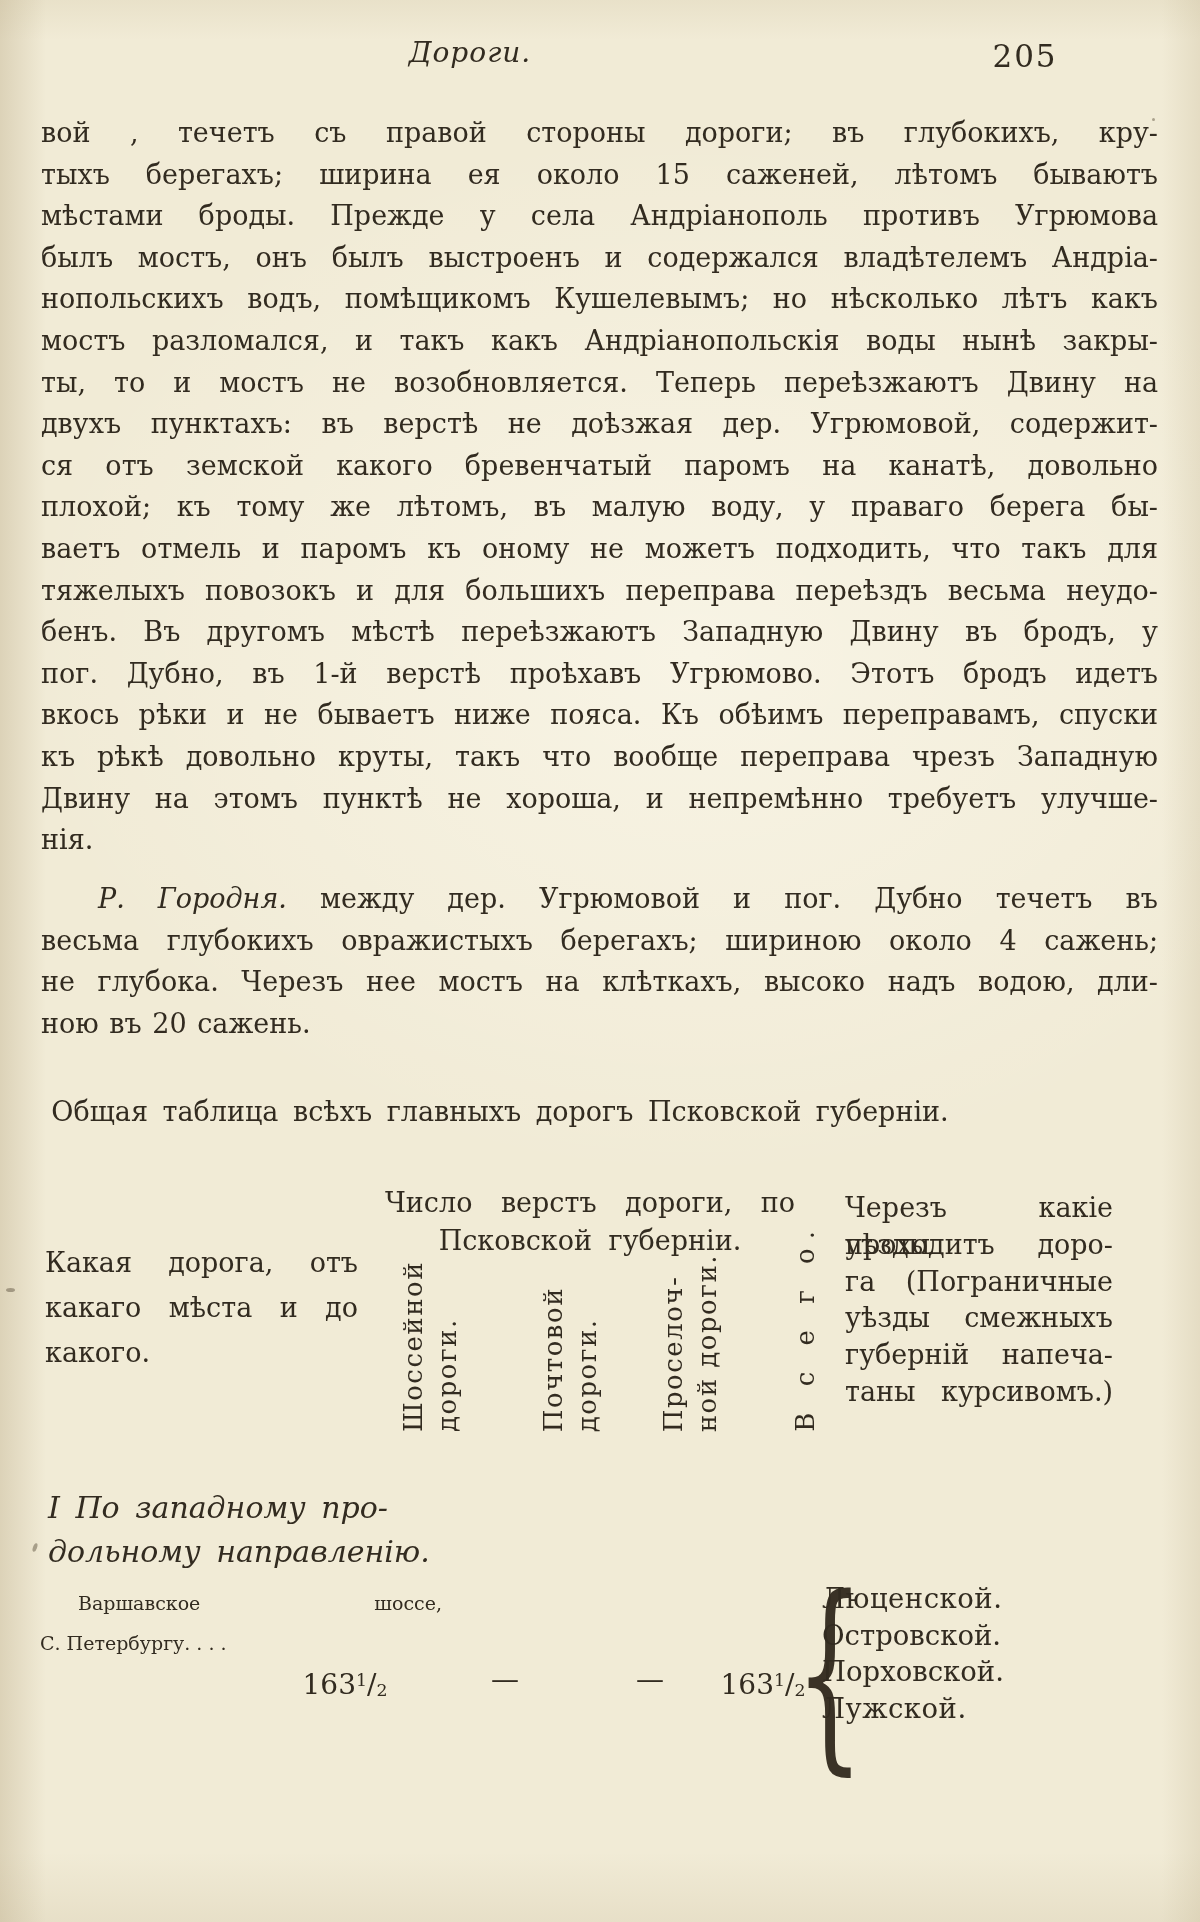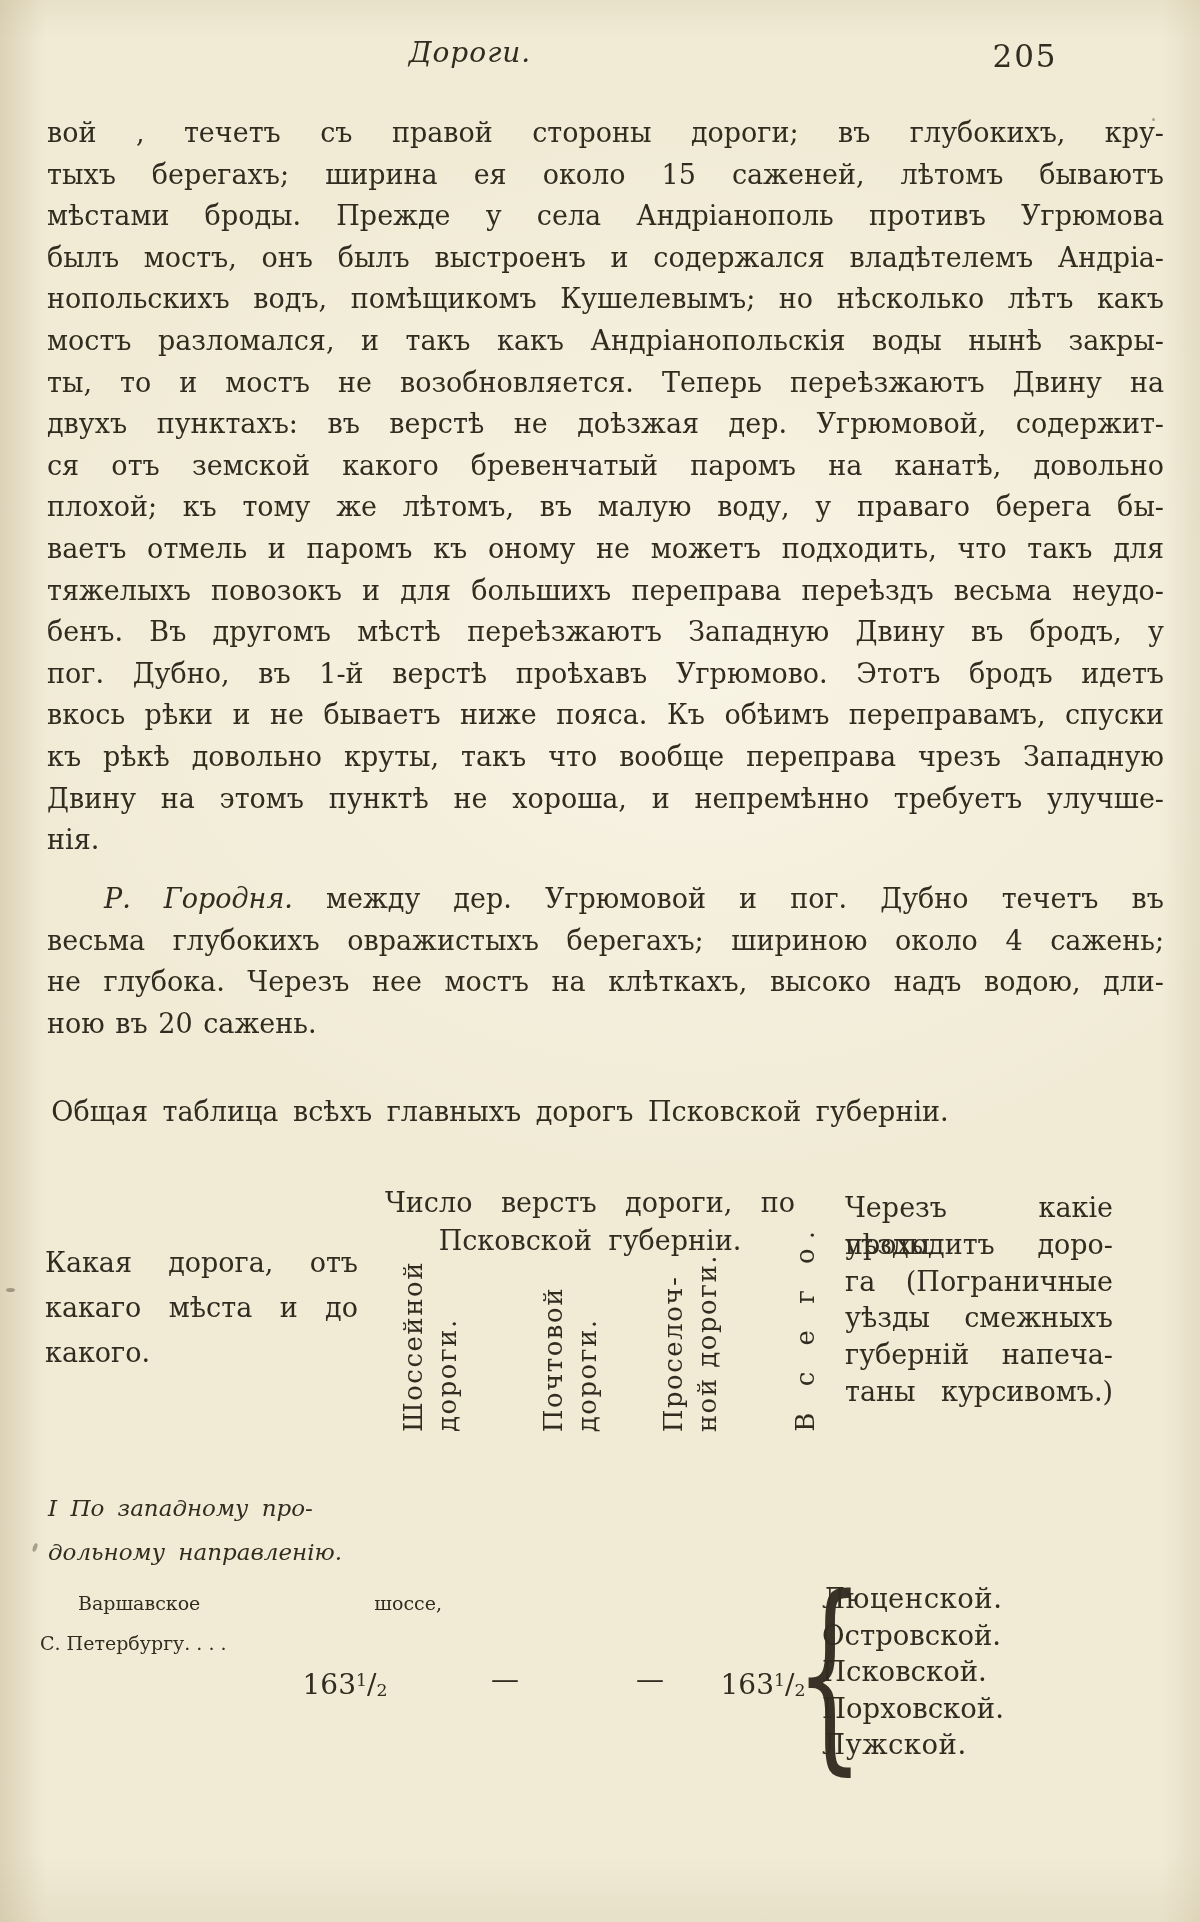--- a/index.html
+++ b/index.html
@@ -18,21 +18,21 @@
     overflow:hidden;
   }
   .running-title{
     position:absolute;left:0;top:36px;width:940px;
     text-align:center;font-style:italic;font-size:28px;letter-spacing:1px;
   }
   .page-number{
     position:absolute;top:38px;left:985px;width:80px;
     font-size:31px;text-align:center;letter-spacing:2px;
   }
-  .para{position:absolute;left:41px;width:1117px;font-size:27px;margin-left:6px;}
+  .para{position:absolute;left:41px;width:1117px;font-size:27px;}
   .para .tline{
     height:41.6px;line-height:41.6px;white-space:nowrap;
     text-align:justify;text-align-last:justify;word-spacing:2px;
   }
   .para .tline-last{text-align:left;text-align-last:left;}
   #para1{top:112px;}
   #para2{top:878px;}
   #para2 .tline:first-child{padding-left:57px;}
   .lead-italic{font-style:italic;}
   .table-heading{
@@ -60,21 +60,21 @@
   }
   .vlabel .vline{width:34px;}
   .vlabel-total{letter-spacing:9px;}
   .col-uyezd-header{
     position:absolute;left:845px;top:1190px;width:268px;font-size:27px;
   }
   .col-uyezd-header .tline{height:36.8px;line-height:36.8px;text-align:justify;text-align-last:justify;}
   
   .section-heading{
     position:absolute;left:48px;top:1486px;width:560px;
-    font-style:italic;font-size:23px;
+    font-style:italic;font-size:30px;
   }
   .section-heading .tline{height:44px;line-height:44px;word-spacing:6px;}
   .row-name{
     position:absolute;left:40px;top:1584px;width:402px;font-size:19px;
   }
   .row-name .tline{height:39.5px;line-height:39.5px;text-align:justify;text-align-last:justify;}
   .row-name .tline:first-child{padding-left:38px;}
   .row-name .tline-last{text-align:right;text-align-last:left;}
   .cell-value{
     position:absolute;top:1660px;height:40px;line-height:40px;
@@ -190,21 +190,20 @@
     <div id="valueCells">
         <div class="cell-value val-1">163<sup>1</sup>/<sub>2</sub></div>
         <div class="cell-value val-2">—</div>
         <div class="cell-value val-3">—</div>
         <div class="cell-value val-4">163<sup>1</sup>/<sub>2</sub></div>
       </div>
     <div class="uyezd-brace">{</div>
     <div class="uyezd-list" id="uyezdList">
         <div class="uline italic">Люценской.</div>
         <div class="uline">Островской.</div>
-        <div class="uline">Псковской.</div>
         <div class="uline">Порховской.</div>
         <div class="uline italic">Лужской.</div>
       </div>
   </div>
 
   <div class="speck speck-a"></div>
   <div class="speck speck-b"></div>
   <div class="speck speck-c"></div>
 </div>
 

